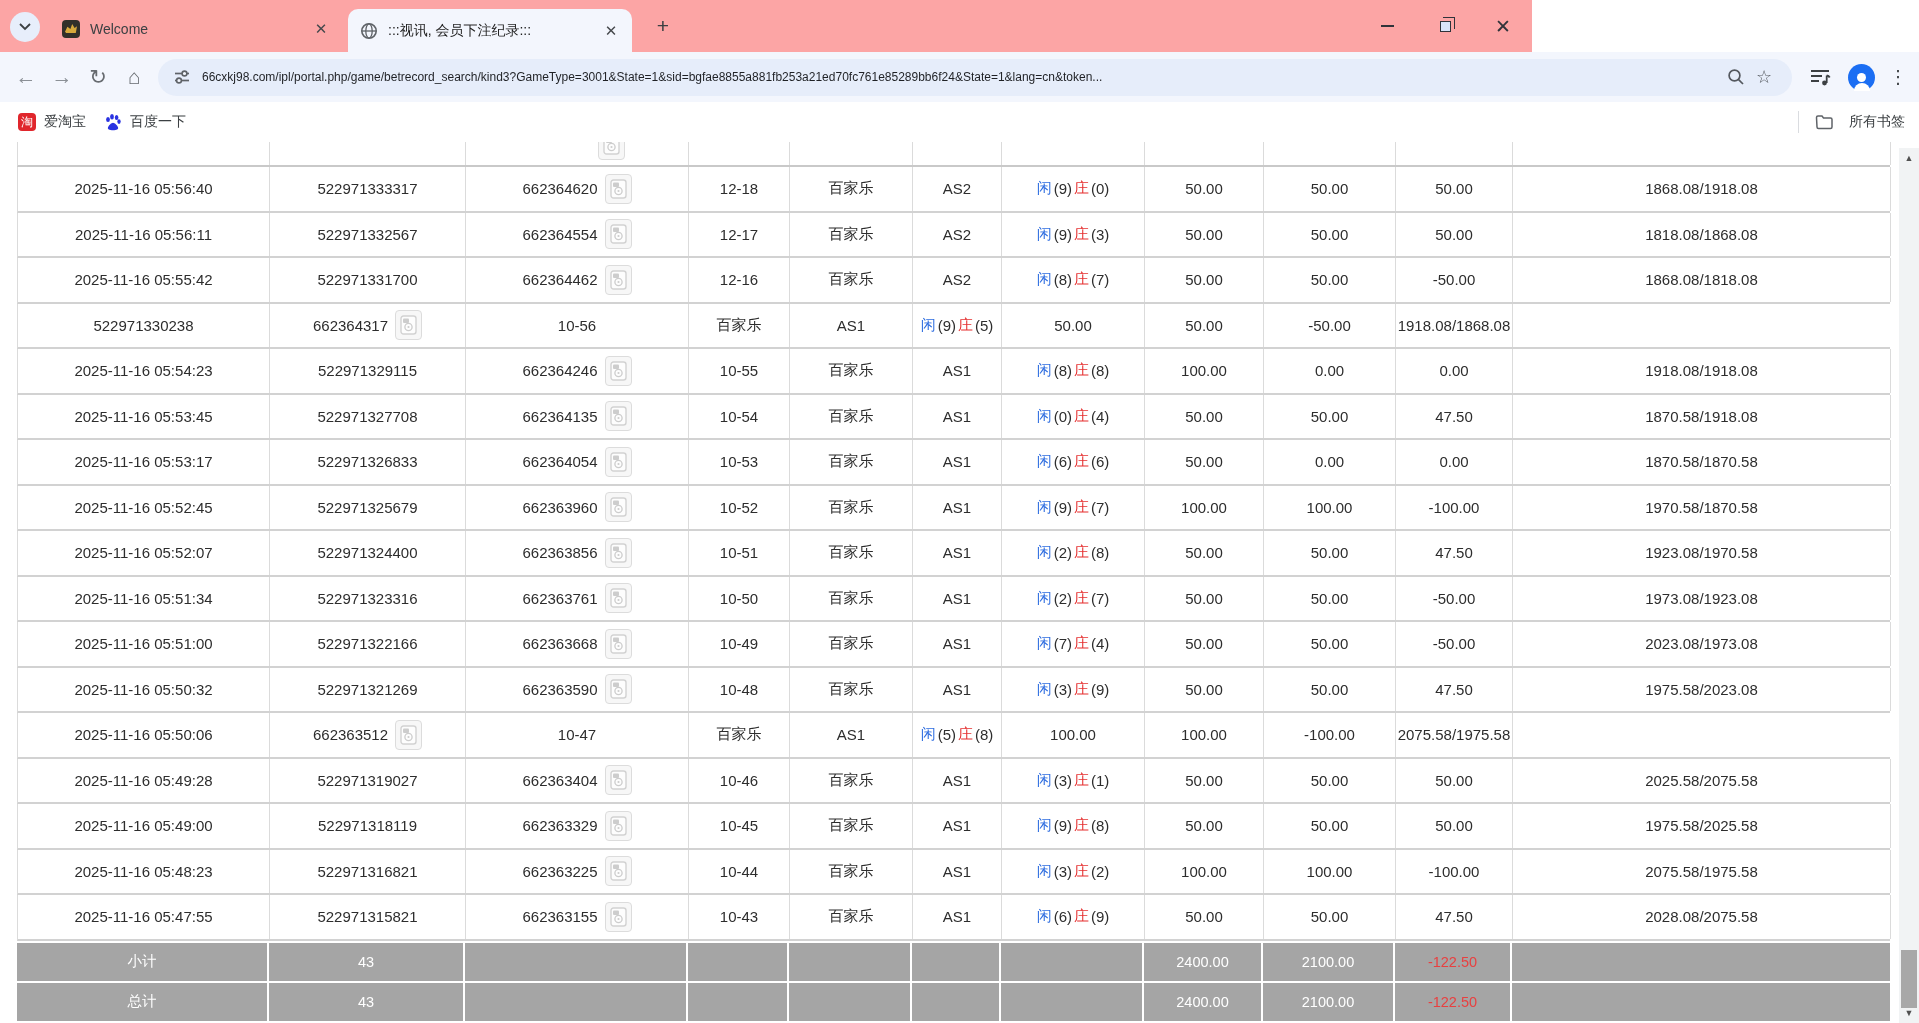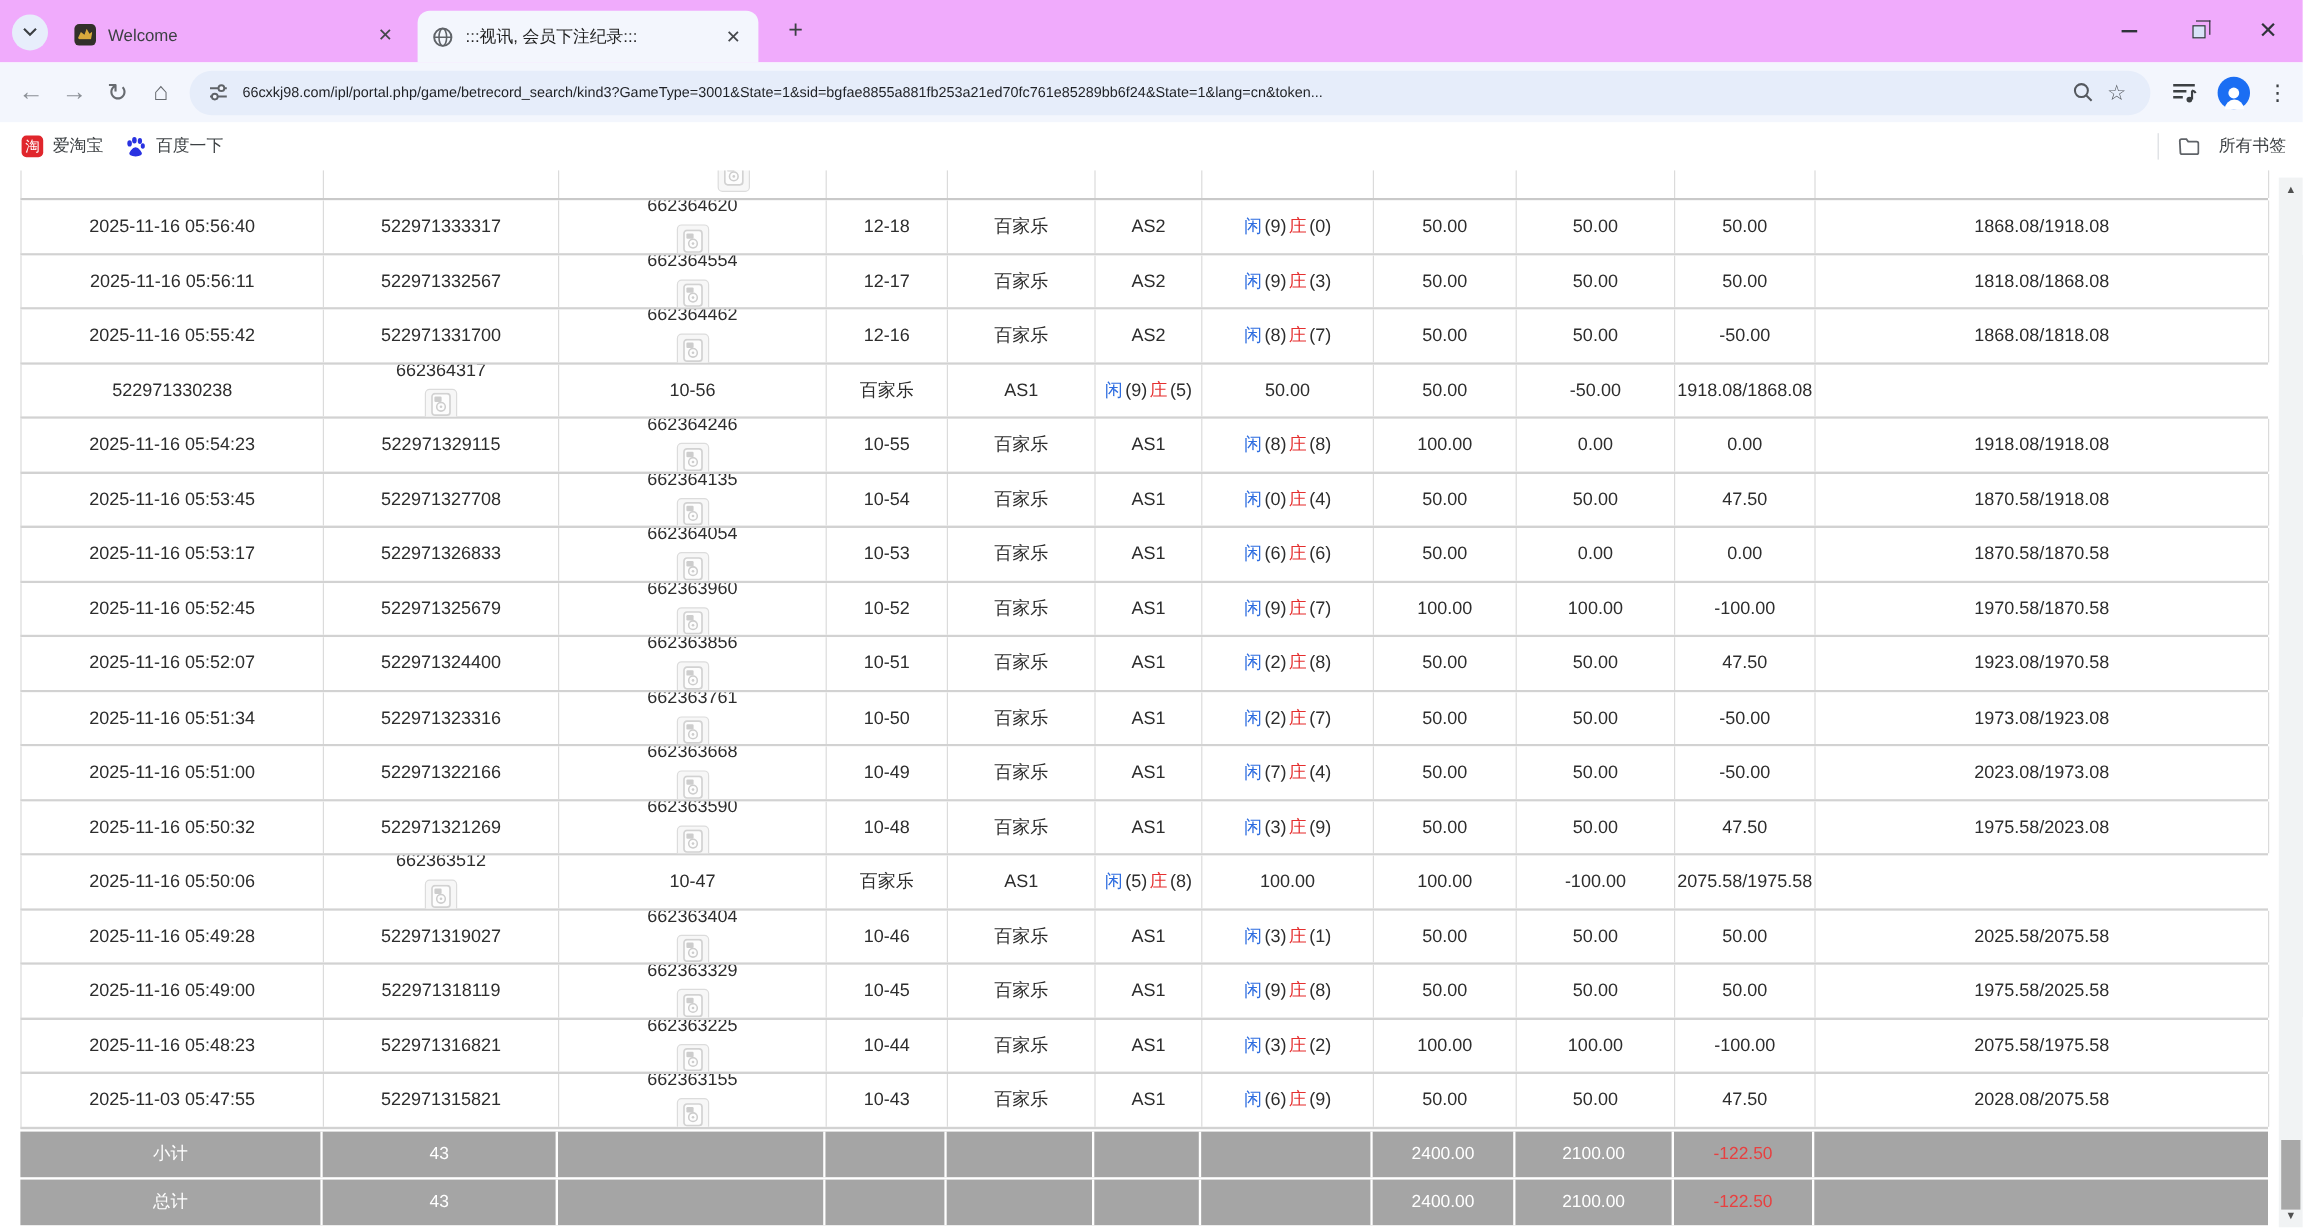--- a/index.html
+++ b/index.html
@@ -1,21 +1,21 @@
 <!DOCTYPE html>
 <html><head>
 <meta charset="utf-8">
 <style>
   * { margin:0; padding:0; box-sizing:border-box; }
   html,body { width:1919px; height:1023px; overflow:hidden; background:#fff;
               font-family:"Liberation Sans","DejaVu Sans",sans-serif; }
   #app { position:relative; width:1919px; height:1023px; background:#fff; }
 
   
-  .tabstrip { position:absolute; left:0; top:0; width:1919px; height:52px; background:#f0abfc; }
+  .tabstrip { position:absolute; left:0; top:0; width:1532px; height:52px; background:#fca5a5; }
   .tab-search { position:absolute; left:10px; top:12px; width:30px; height:30px; border-radius:15px;
                 background:#e7eefb; display:flex; align-items:center; justify-content:center;
                 color:#3c4043; font-size:15px; cursor:pointer; }
   .tab { position:absolute; top:9px; height:40px; display:flex; align-items:center; padding:0 12px;
          font-size:14px; color:#3c4043; }
   .tab.inactive { left:50px; width:292px; }
   .tab.active { left:348px; width:284px; background:#f3f6fd; border-radius:10px 10px 0 0; height:43px; color:#1f1f1f; }
   .tab .title { flex:1; margin-left:10px; white-space:nowrap; overflow:hidden; }
   .tab .close { width:18px; height:18px; display:flex; align-items:center; justify-content:center;
                 font-size:15px; color:#45484c; border-radius:50%; cursor:pointer; }
@@ -69,21 +69,21 @@
   
   .content { position:absolute; left:0; top:142px; width:1919px; height:881px; background:#fff; }
   .bet-table { position:absolute; left:17px; top:0; width:1873px;text-align:right; }
   .grid-row { display:grid; grid-template-columns:252px 196px 223px 101px 123px 89px 143px 119px 132px 117px 378px; }
   .data-row { background:#fff; border-left:1px solid #dbdbdb; border-bottom:2px solid #d2d2d2; height:45.5px; }
   .data-row .cell { border-right:1px solid #dbdbdb; display:flex; align-items:center; justify-content:center;
                     font-size:15px; color:#2d2d2d; white-space:nowrap; overflow:hidden; }
   .partial-row { height:25px; border-left:1px solid #dbdbdb; border-bottom:2px solid #c9c9c9; background:#fff; }
   .partial-row .cell { border-right:1px solid #dbdbdb; position:relative; overflow:hidden; }
   .partial-row .vid-btn { position:absolute; left:132px; top:-12px; }
-  .round-cell { gap:7px;flex-direction:column; }
+  .round-cell { gap:7px; }
   .vid-btn { width:27px; height:30px; background:#f7f7f7; border:1px solid #dcdcdc; border-radius:4px;
              display:flex; align-items:center; justify-content:center; cursor:pointer; flex:0 0 27px; }
   .t-blue { color:#2e6de0; }
   .t-red { color:#e53030; }
   .neg { color:#e53030; }
   .result-cell span { margin:0 1px; }
   .f-row { height:38px; margin-top:2px; }
   .f-row .cell { background:#a5a5a5; border-right:2px solid #fff; display:flex; align-items:center;
                  justify-content:center; font-size:14.5px; color:#fff; white-space:nowrap; }
   .f-row .cell:last-child { border-right:none; }
@@ -688,21 +688,21 @@
       <span class="t-red">庄</span>
               <span>(2)</span>
     </div>
     <div class="cell t-blue">100.00</div>
     <div class="cell">100.00</div>
     <div class="cell neg">-100.00</div>
     <div class="cell">2075.58/1975.58</div>
   </div>
 
   <div class="grid-row data-row">
-    <div class="cell">2025-11-03 05:47:55</div>
+    <div class="cell">2025-11-16 05:47:55</div>
     <div class="cell">522971315821</div>
     <div class="cell round-cell">
       <span>662363155</span>
       <span class="vid-btn">
         <svg width="17" height="20" viewBox="0 0 17 20">
                   <rect x="1" y="1" width="15" height="18" rx="2.5" fill="#fdfdfd" stroke="#d2d2d2" stroke-width="1.4"></rect>
                   <circle cx="8.5" cy="12" r="3.6" fill="none" stroke="#cdcdcd" stroke-width="1.3"></circle>
                   <circle cx="8.5" cy="12" r="1.1" fill="#cdcdcd"></circle>
                   <rect x="3" y="3.5" width="6" height="4.5" rx="1" fill="#cdcdcd"></rect>
                 </svg>

